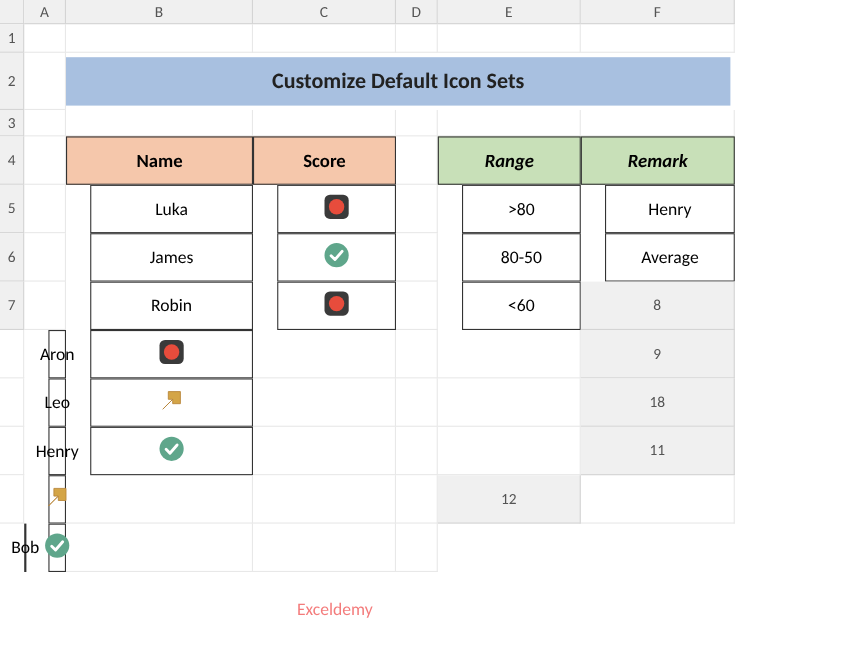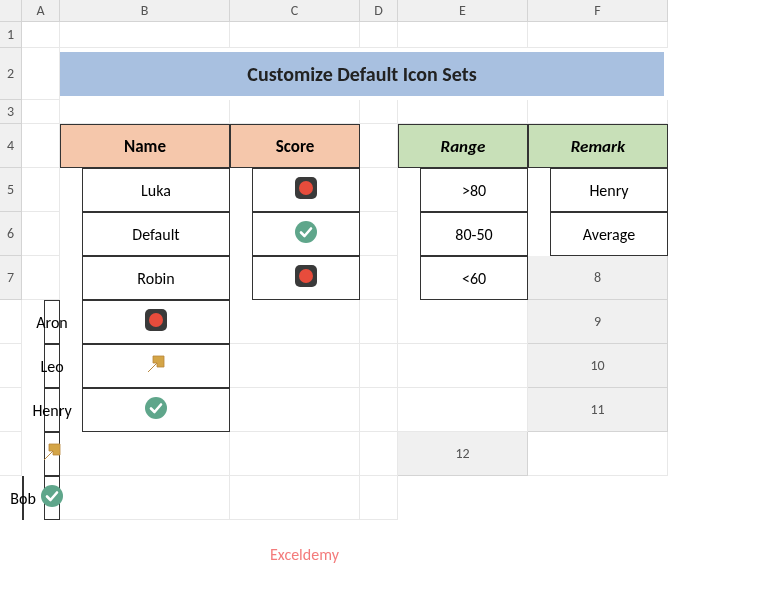--- a/index.html
+++ b/index.html
@@ -120,21 +120,21 @@
       <span><svg viewBox="0 0 24 24">
           <rect x="1" y="1" width="22" height="22" rx="5" fill="#3a3a3a"></rect>
           <circle cx="12" cy="12" r="7" fill="#e74c3c"></circle>
         </svg></span>
     </div>
     <div class="cell"></div>
     <div class="cell tbl-cell">&gt;80</div>
     <div class="cell tbl-cell">Henry</div>
     <div class="hdr">6</div>
     <div class="cell"></div>
-    <div class="cell tbl-cell">Default</div>
+    <div class="cell tbl-cell">James</div>
     <div class="cell tbl-cell icon-slot">
       <span><svg viewBox="0 0 24 24">
           <circle cx="12" cy="12" r="11" fill="#5fa68b"></circle>
           <path d="M7 12.5 L10.5 16 L17 8.5" stroke="#fff" stroke-width="2.6" fill="none" stroke-linecap="round" stroke-linejoin="round"></path>
         </svg></span>
     </div>
     <div class="cell"></div>
     <div class="cell tbl-cell">80-50</div>
     <div class="cell tbl-cell">Average</div>
     <div class="hdr">7</div>
@@ -164,21 +164,21 @@
     <div class="cell"></div>
     <div class="cell tbl-cell">Leo</div>
     <div class="cell tbl-cell icon-slot">
       <span><svg viewBox="0 0 24 24">
           <polygon points="4,20 13,11 9,11 9,4 20,4 20,15 13,15 13,11 4,20" fill="#d4a547" stroke="#b8863a" stroke-width="0.8"></polygon>
         </svg></span>
     </div>
     <div class="cell"></div>
     <div class="cell"></div>
     <div class="cell"></div>
-    <div class="hdr">10</div>
+    <div class="hdr">18</div>
     <div class="cell"></div>
     <div class="cell tbl-cell">Henry</div>
     <div class="cell tbl-cell icon-slot">
       <span><svg viewBox="0 0 24 24">
           <circle cx="12" cy="12" r="11" fill="#5fa68b"></circle>
           <path d="M7 12.5 L10.5 16 L17 8.5" stroke="#fff" stroke-width="2.6" fill="none" stroke-linecap="round" stroke-linejoin="round"></path>
         </svg></span>
     </div>
     <div class="cell"></div>
     <div class="cell"></div>

